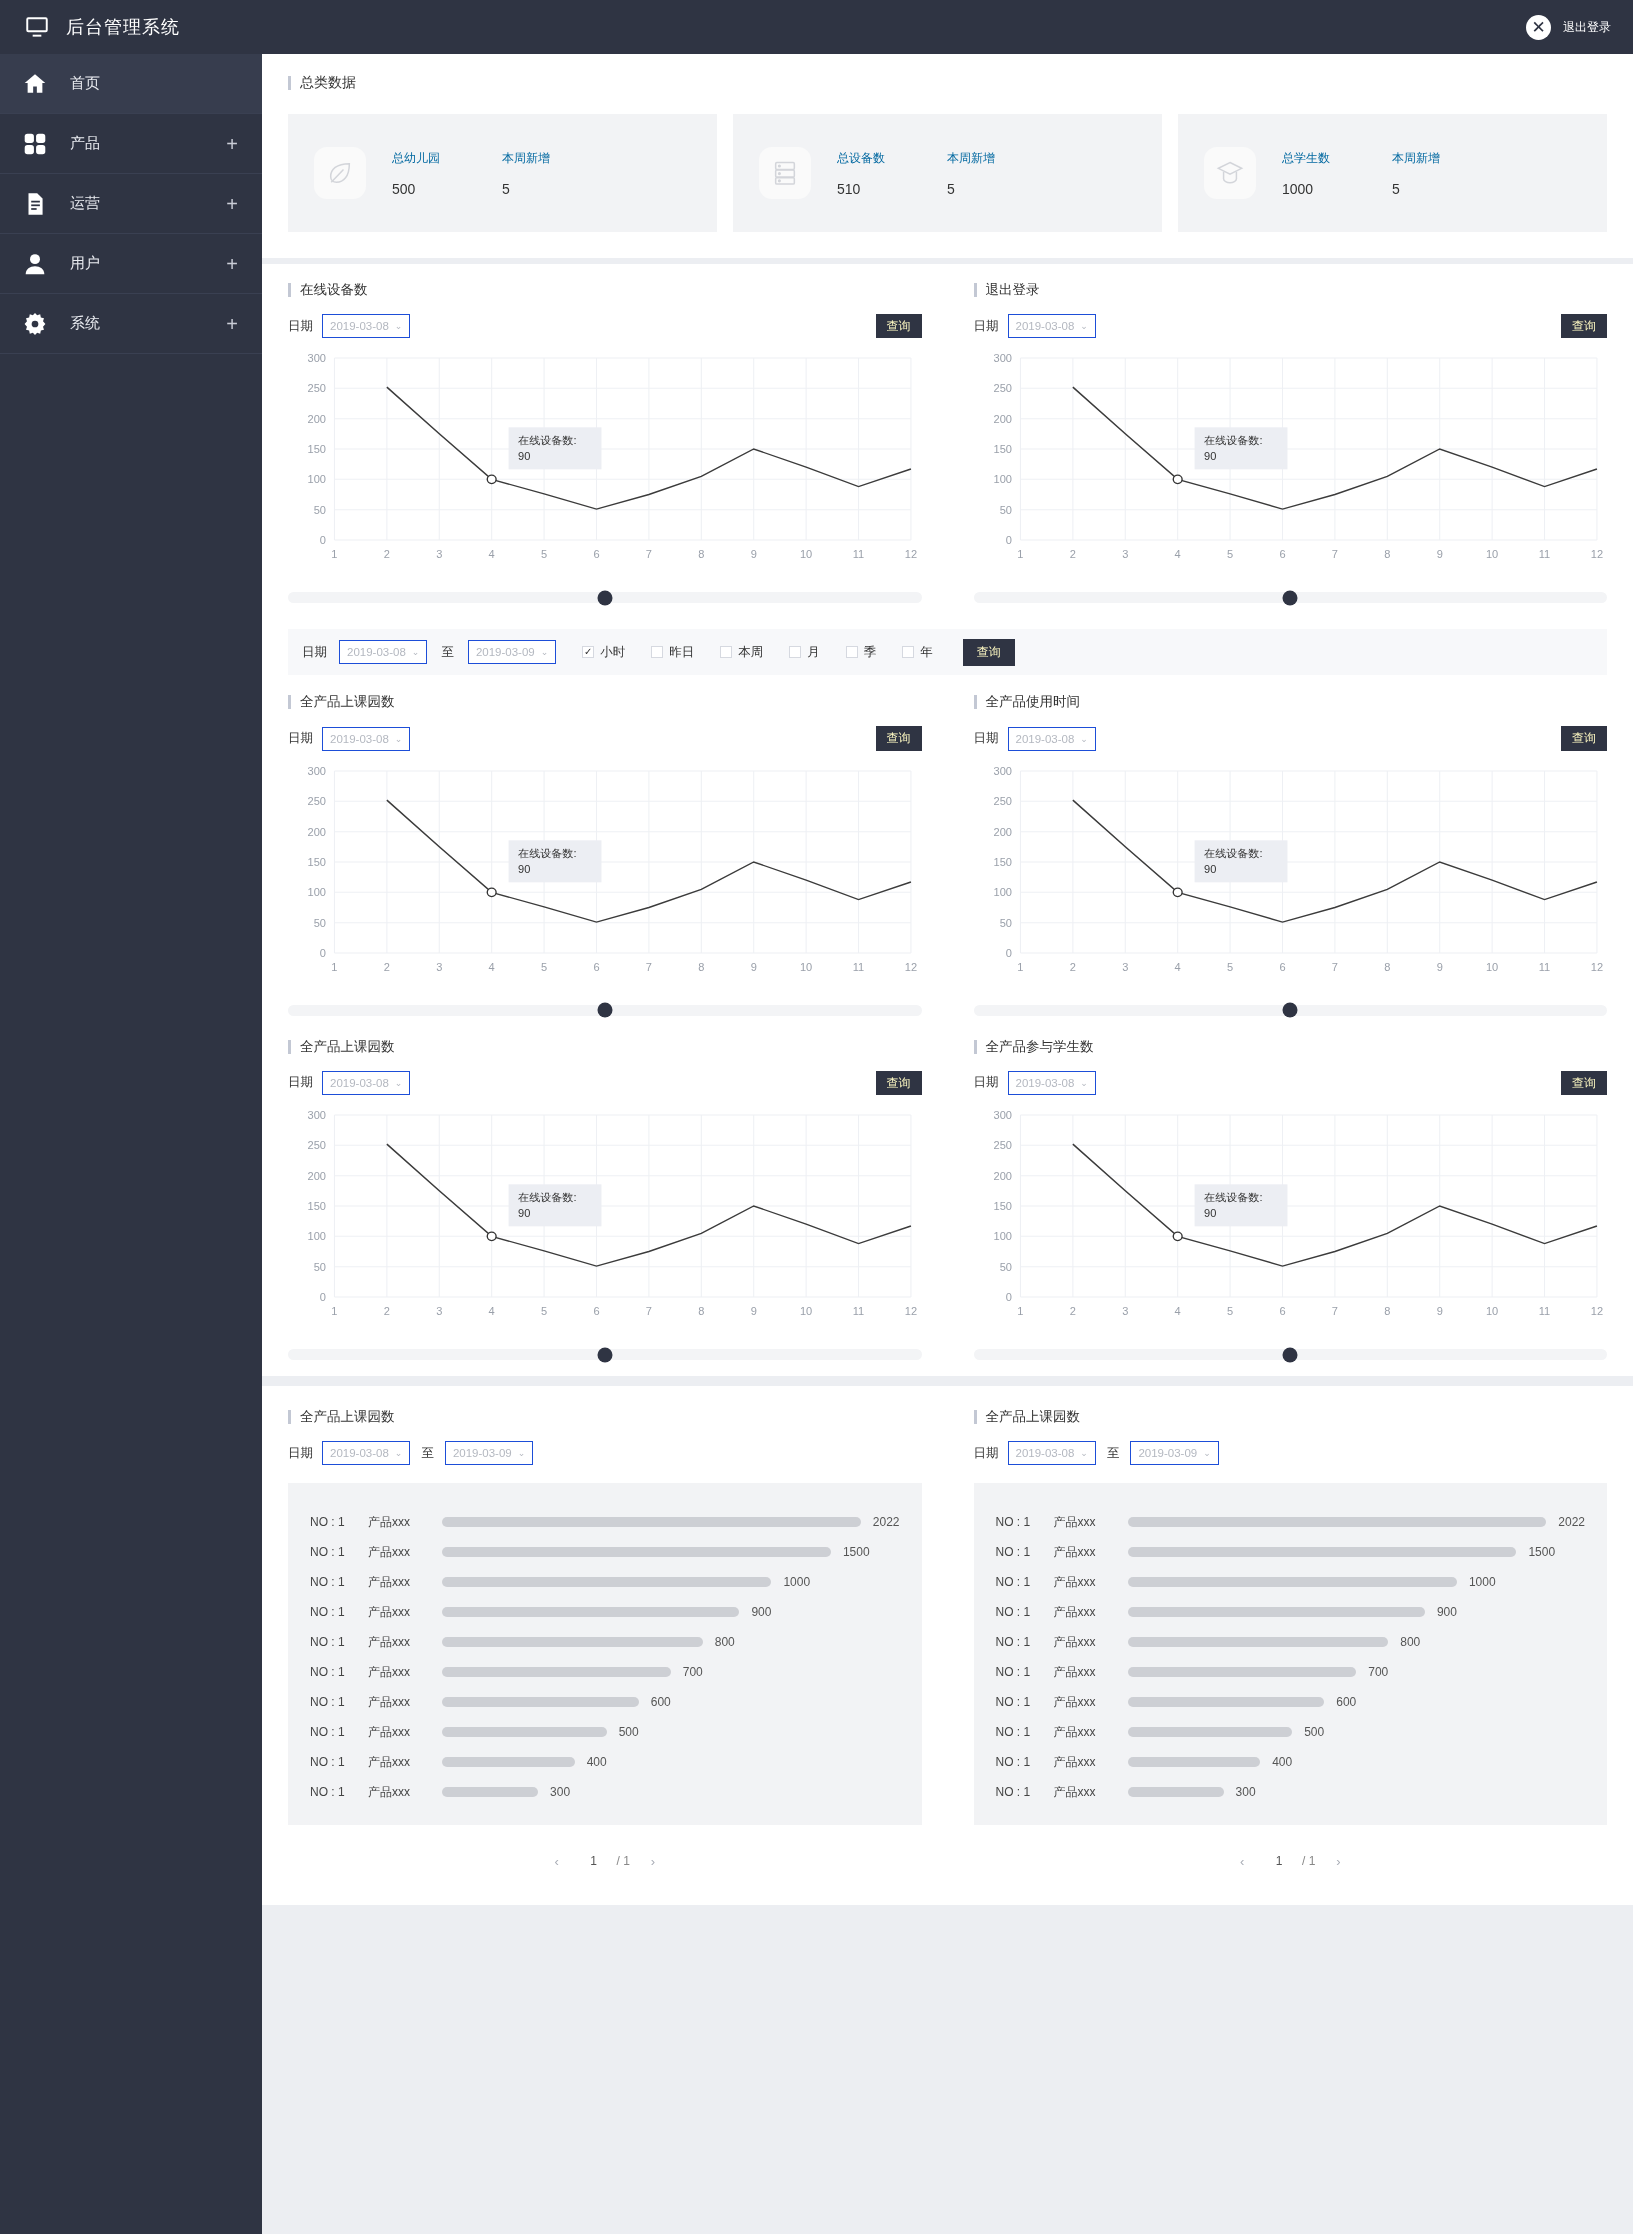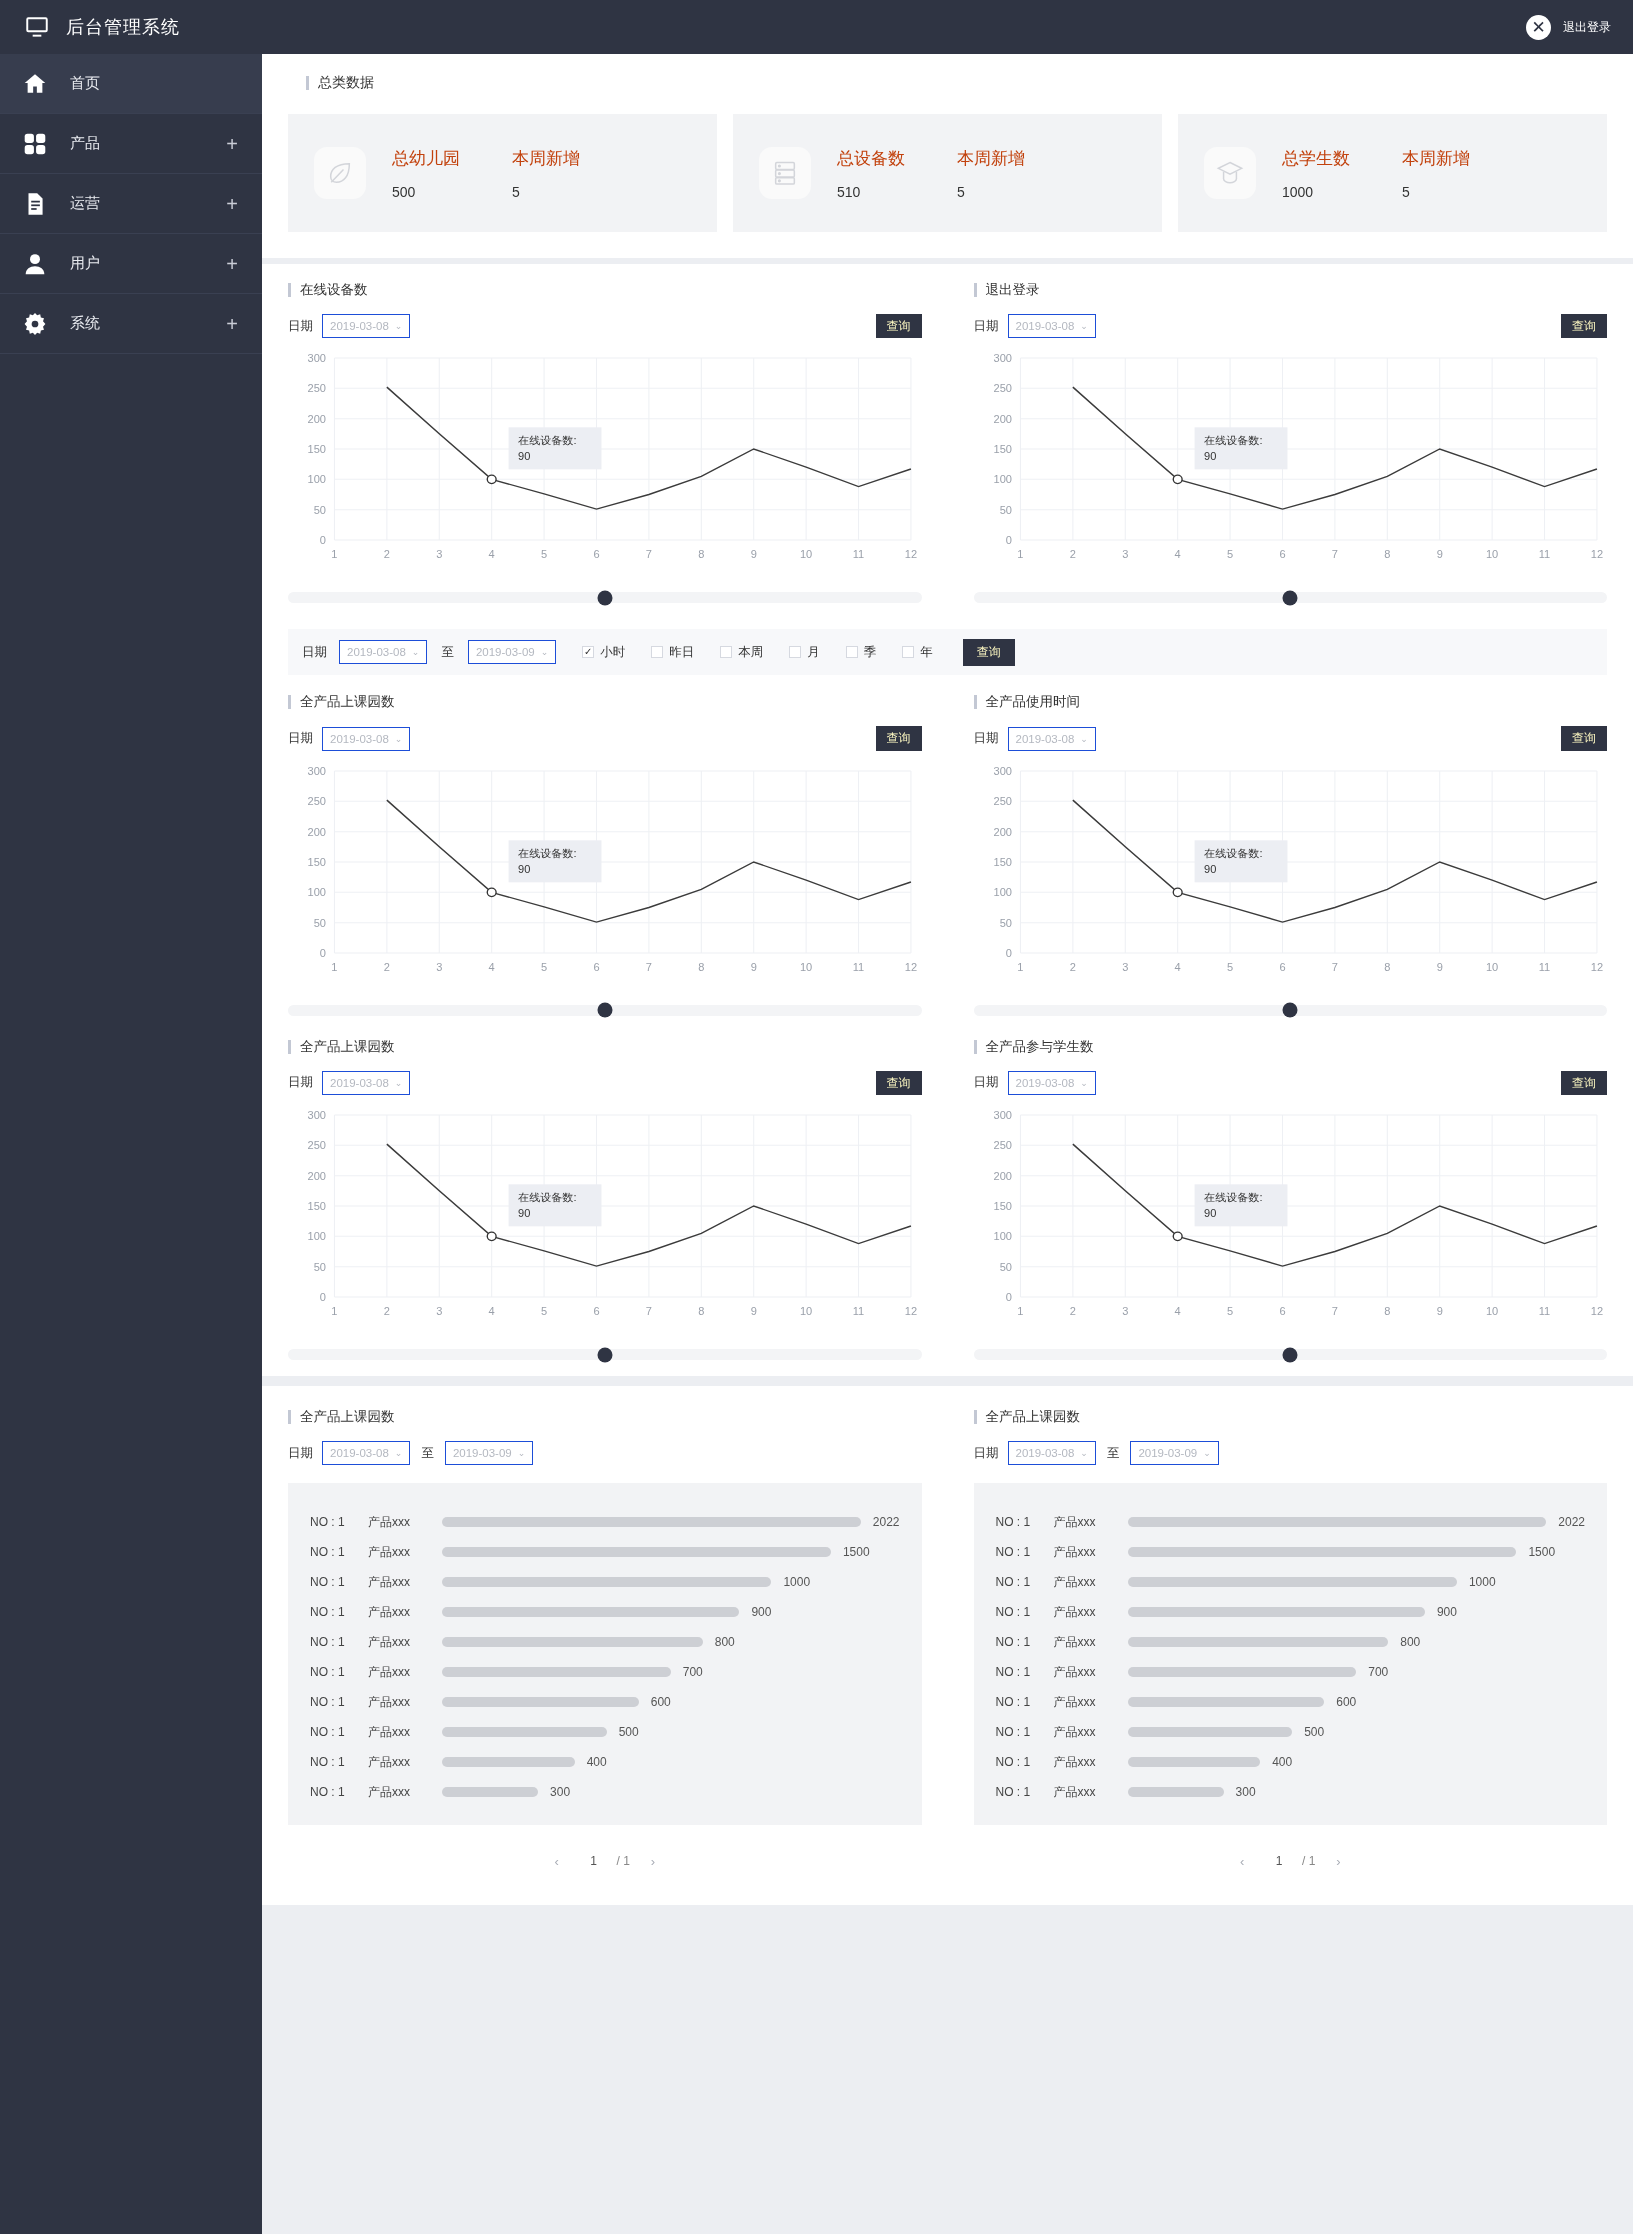--- a/index.html
+++ b/index.html
@@ -58,21 +58,21 @@
   .nav-label { font-size: 15px; margin-left: 22px; flex: 1; }
   .nav-plus { font-size: 20px; color: #c9ccd6; line-height: 1; }
 
   
   .main { flex: 1; padding: 0; }
 
   .panel { background: #fff; padding: 20px 26px 26px; }
 
   .sec-head {
     display: flex; align-items: center; gap: 9px;
-    font-size: 14px; color: #333; margin-bottom: 22px; margin-left: 18px;
+    font-size: 14px; color: #333; margin-bottom: 22px;
   }
   .sec-bar { width: 3px; height: 14px; background: #c3c8d4; display: block; }
 
   
   .cards { display: flex; gap: 16px; }
   .card {
     flex: 1;
     background: #f2f3f5;
     height: 118px;
     display: flex;
@@ -81,21 +81,21 @@
     gap: 26px;
   }
   .card-ico-wrap {
     width: 52px; height: 52px; border-radius: 13px; background: #fafafa;
     display: flex; align-items: center; justify-content: center;
     flex: 0 0 52px;
   }
   .card-ico { width: 28px; height: 28px; color: #d3d5da; display:block; }
   .card-cols { display: flex; gap: 52px; }
   .card-col { display: flex; flex-direction: column; gap: 14px; min-width: 58px; }
-  .card-k { font-size: 17px; color: #c2410c; }
+  .card-k { font-size: 12px; color: #0369a1; }
   .card-v { font-size: 14px; color: #333; }
 
   
   .charts-wrap { background: #fff; margin-top: 6px; padding: 5px 0 6px; }
   .chart-row { display: flex; }
   .chart-cell { flex: 1; padding: 12px 26px 0; }
   .chart-head {
     display: flex; align-items: center; gap: 9px;
     font-size: 13.5px; margin-bottom: 15px;
   }

